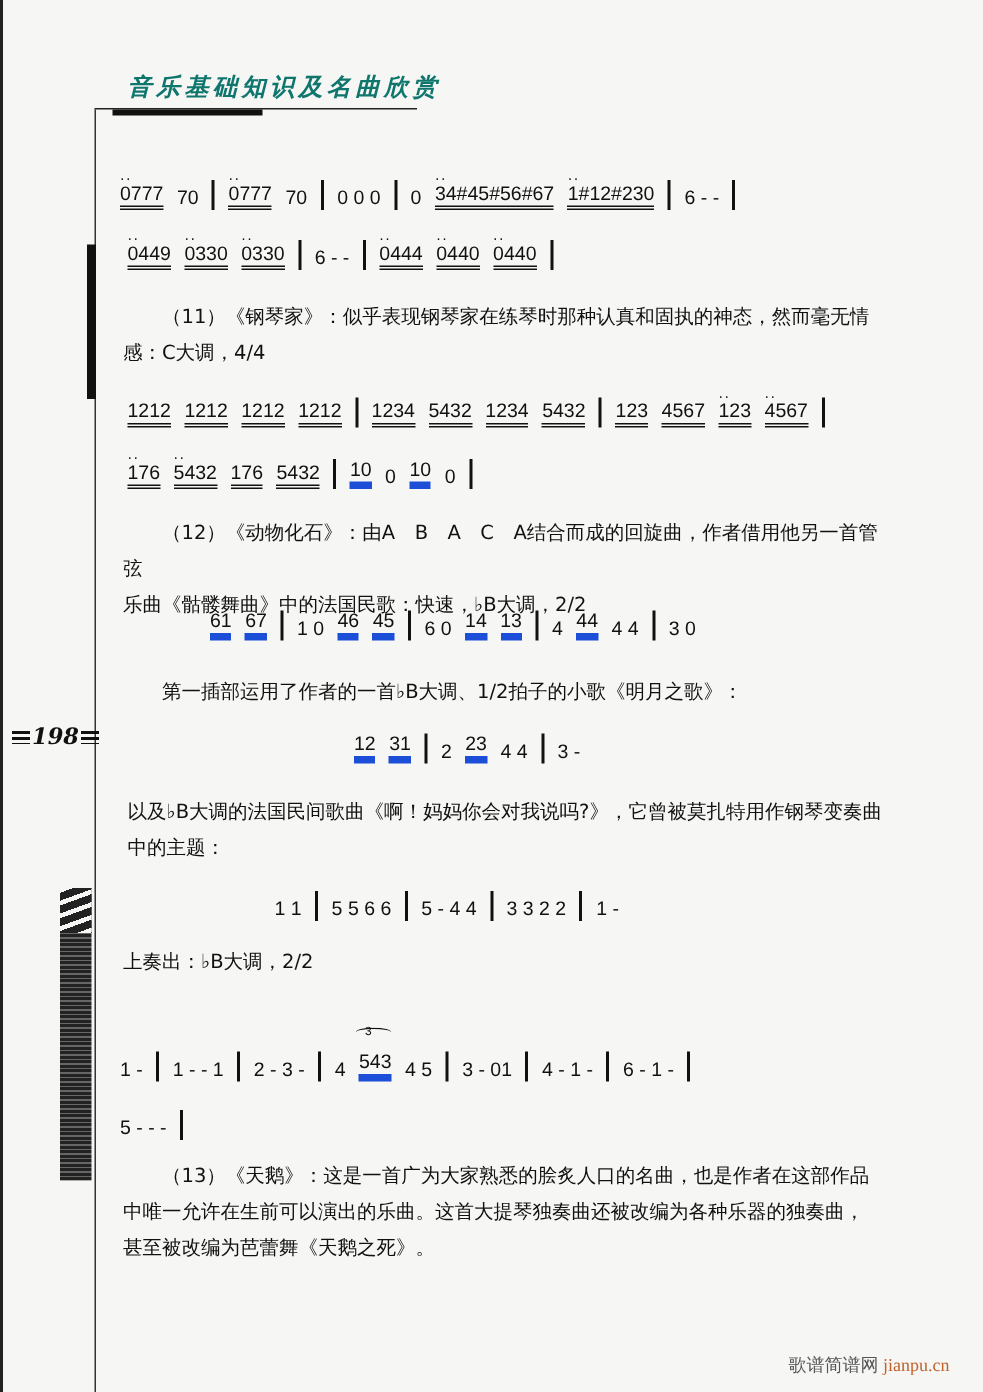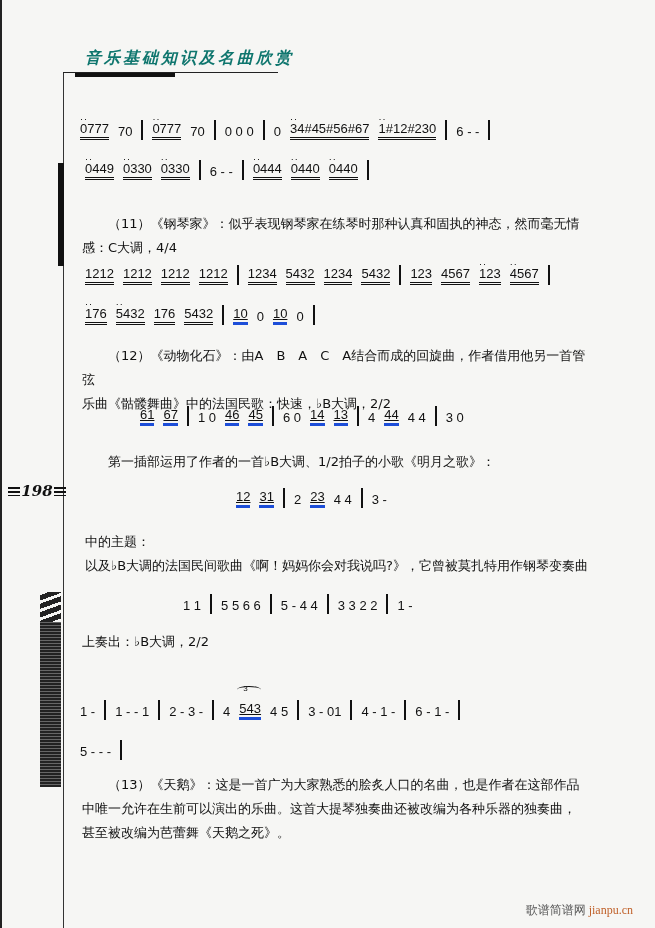--- a/index.html
+++ b/index.html
@@ -31,21 +31,21 @@
       position: absolute; left: 8px; top: 480px; width: 58px; height: 22px;
       display: flex; align-items: center; justify-content: center;
       font-family: "DejaVu Serif", serif; font-style: italic; font-weight: bold; font-size: 15px;
     }
     .page-number .lines { flex: 1; height: 9px;
       background: repeating-linear-gradient(180deg, #111 0 2px, transparent 2px 4px); }
     .page-number span.num { padding: 0 1px; }
 
     .jp { position: absolute; font-family: "Liberation Sans", "DejaVu Sans", sans-serif; font-size: 13px; white-space: nowrap; display: flex; align-items: flex-end; }
     .jp .tok { position: relative; display: inline-block; margin-right: 9px; line-height: 16px; }
-    .jp .tok.u1 { border-bottom: 3px solid #1d4ed8; text-decoration: underline; }
+    .jp .tok.u1 { border-bottom: 5px solid #1d4ed8; }
     .jp .tok.u2 { border-bottom: 3px double #111; }
     .jp .tok.dotsabove::before { content: "\2024\2024"; position: absolute; top: -12px; left: 0; font-size: 9px; letter-spacing: 1px; }
     .jp .bar { display: inline-block; width: 2px; height: 20px; background: #111; margin: 0 9px 0 0; }
 
     .para { position: absolute; left: 85px; width: 510px; font-size: 13px; line-height: 24px; font-family: "DejaVu Sans", sans-serif; }
     .para.indent { text-indent: 26px; left: 82px; }
 
     .watermark {
       position: absolute; right: 22px; top: 902px; font-size: 12px; color: #555;
       font-family: Liberation Serif, serif;
@@ -95,21 +95,21 @@
   <span class="tok u2 dotsabove">0330</span>
   <span class="bar"></span>
   <span class="tok">6 - -</span>
   <span class="bar"></span>
   <span class="tok u2 dotsabove">0444</span>
   <span class="tok u2 dotsabove">0440</span>
   <span class="tok u2 dotsabove">0440</span>
   <span class="bar"></span>
 </div>
 
-<div class="para indent" style="top:200px;margin-top:12px;">
+<div class="para indent" style="top:200px;">
   <div>（11）《钢琴家》：似乎表现钢琴家在练琴时那种认真和固执的神态，然而毫无情</div>
   <div style="text-indent:0">感：C大调，4/4</div>
 </div>
 
 <div class="jp" style="left:85px; top:265px;">
   <span class="tok u2">1212</span>
   <span class="tok u2">1212</span>
   <span class="tok u2">1212</span>
   <span class="tok u2">1212</span>
   <span class="bar"></span>
@@ -171,22 +171,22 @@
   <span class="tok u1">31</span>
   <span class="bar"></span>
   <span class="tok">2</span>
   <span class="tok u1">23</span>
   <span class="tok">4 4</span>
   <span class="bar"></span>
   <span class="tok">3 -</span>
 </div>
 
 <div class="para" style="top:530px; width:530px;">
+  <div>以及♭B大调的法国民间歌曲《啊！妈妈你会对我说吗?》，它曾被莫扎特用作钢琴变奏曲</div>
   <div>中的主题：</div>
-  <div>以及♭B大调的法国民间歌曲《啊！妈妈你会对我说吗?》，它曾被莫扎特用作钢琴变奏曲</div>
 </div>
 
 <div class="jp" style="left:183px; top:594px;">
   <span class="tok">1 1</span>
   <span class="bar"></span>
   <span class="tok">5 5 6 6</span>
   <span class="bar"></span>
   <span class="tok">5 - 4 4</span>
   <span class="bar"></span>
   <span class="tok">3 3 2 2</span>

